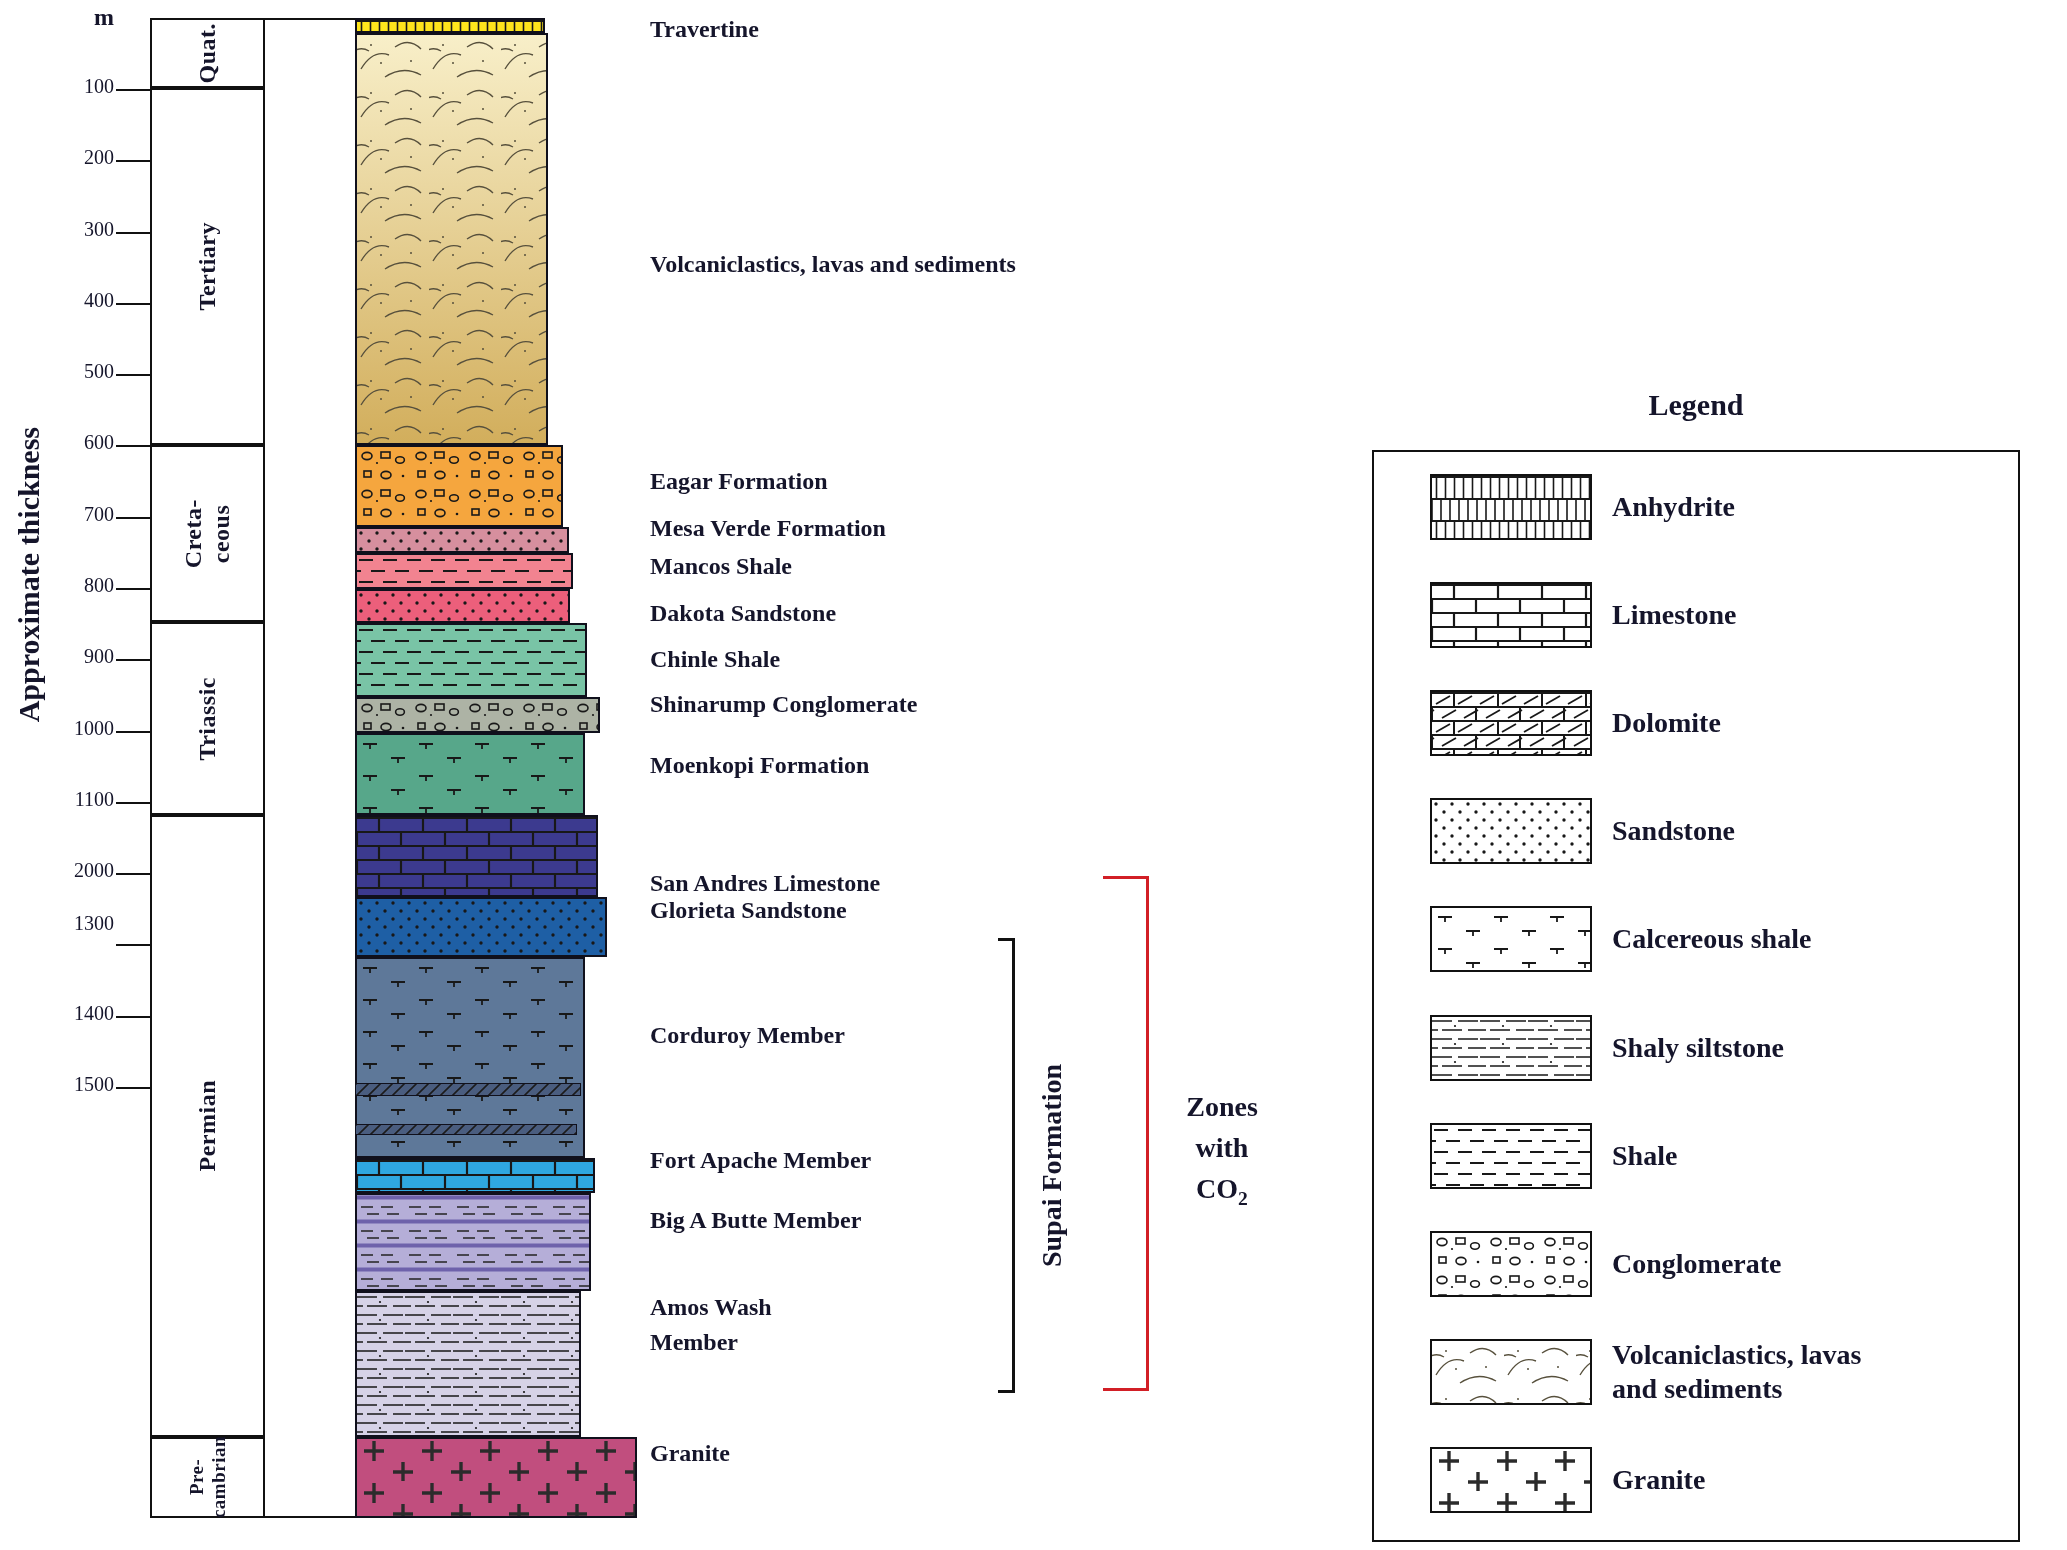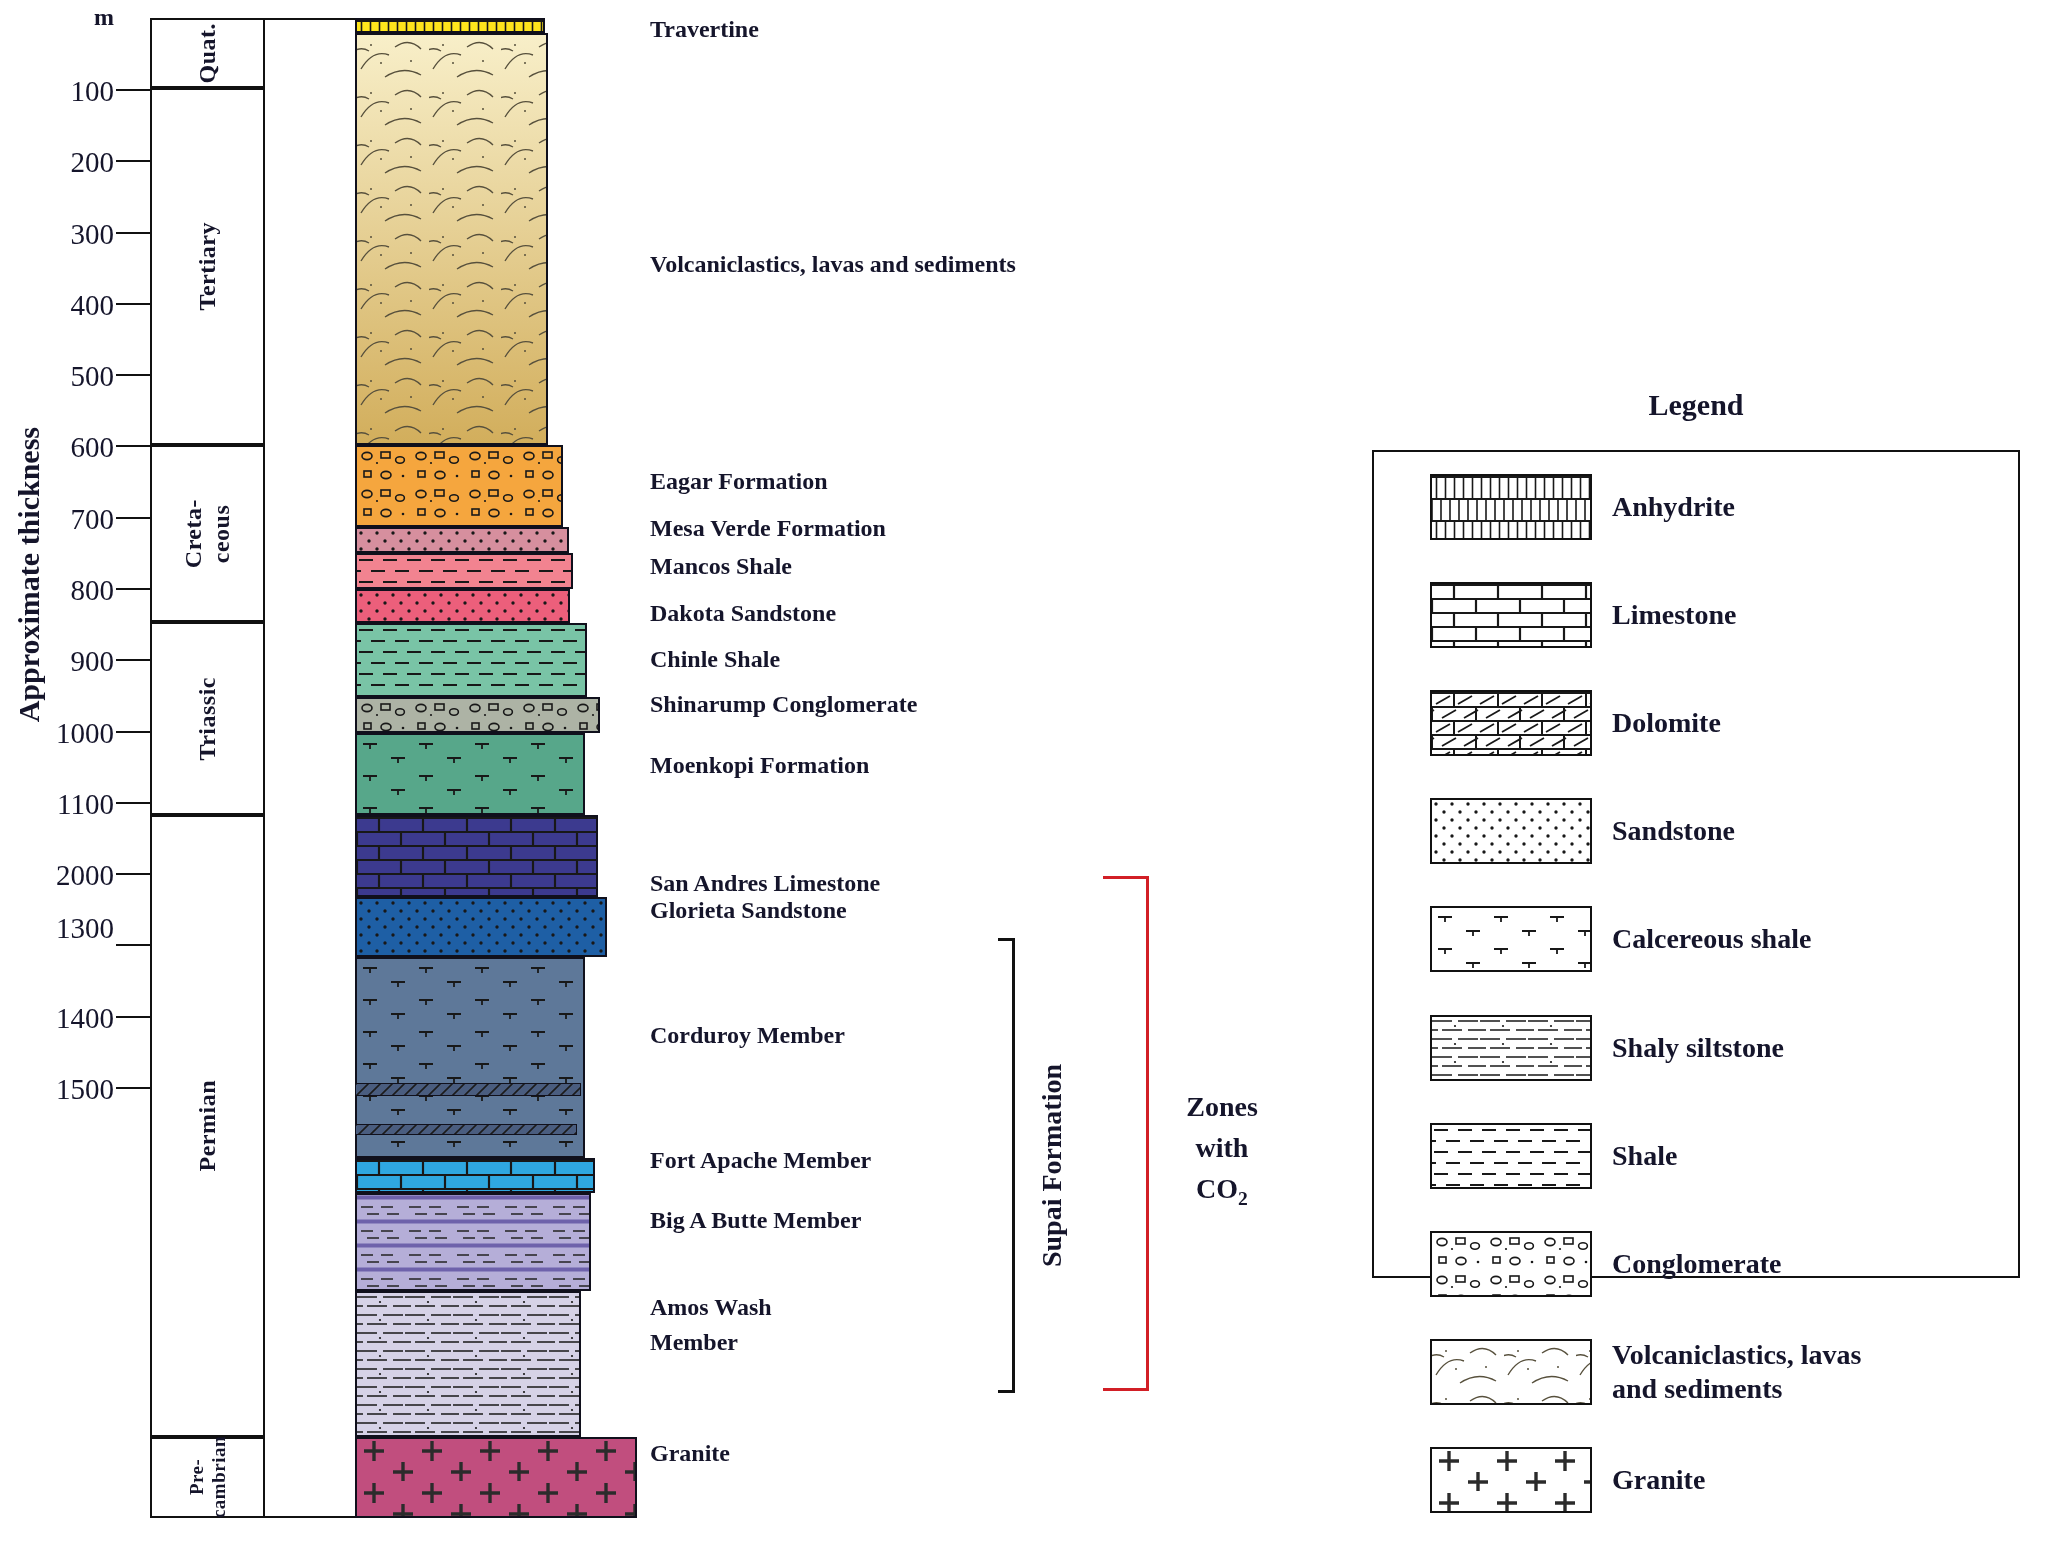--- a/index.html
+++ b/index.html
@@ -7,21 +7,21 @@
     position:relative; width:2067px; height:1550px; background:#fff;
     font-family:"Liberation Serif","DejaVu Serif",serif; color:#15152b; overflow:hidden;
   }
   
   .axis-title-wrap { position:absolute; left:6px; top:400px; width:46px; height:350px;
     display:flex; align-items:center; justify-content:center; }
   .axis-title-wrap span { writing-mode:vertical-rl; transform:rotate(180deg);
     font-size:30px; font-weight:bold; white-space:nowrap; }
   .unit-label { position:absolute; left:48px; top:4px; width:66px; text-align:right;
     font-size:24px; font-weight:bold; }
-  .tick-label { position:absolute; left:44px; width:70px; text-align:right; font-size:29px; }
+  .tick-label { position:absolute; left:44px; width:70px; text-align:right; font-size:20px; }
   .tick-line { position:absolute; left:116px; width:34px; height:2px; background:#111; }
   
   .period { position:absolute; left:150px; width:115px; background:#fff;
     border:2px solid #111; box-sizing:border-box;
     display:flex; align-items:center; justify-content:center; }
   .period span { writing-mode:vertical-rl; transform:rotate(180deg); font-weight:bold;
     font-size:24px; white-space:pre-line; text-align:center; line-height:1.15; letter-spacing:.5px; }
   
   .layer { position:absolute; box-sizing:border-box; border:2px solid #10101c; overflow:hidden; }
   .layer.band { border-width:1px; }
@@ -41,21 +41,21 @@
   
   .co2-bracket { position:absolute; left:1103px; top:876px; width:46px; height:515px;
     border-top:3px solid #d21f26; border-right:3px solid #d21f26; border-bottom:3px solid #d21f26;
     box-sizing:border-box; }
   .co2-text { position:absolute; left:1156px; top:1066px; width:132px; text-align:center;
     font-size:28px; font-weight:bold; line-height:41px;margin-top:20px; }
   .co2-text sub { font-size:0.7em; }
   
   .legend-title { position:absolute; left:1372px; top:388px; width:648px; text-align:center;
     font-size:30px; font-weight:bold; }
-  #legend-box { position:absolute; left:1372px; top:450px; width:648px; height:828px;
+  #legend-box { position:absolute; left:1372px; top:450px; width:648px; height:1092px;
     border:2px solid #111; box-sizing:border-box; background:#fff; }
   .swatch { position:absolute; left:56px; width:162px; height:66px; background:#fff;
     border:2px solid #111; box-sizing:border-box; overflow:hidden; }
   .legend-label { position:absolute; left:238px; height:80px; display:flex; align-items:center;
     font-size:28px; font-weight:bold; white-space:pre-line; line-height:1.2; }
 </style>
 </head>
 <body>
 
 <div id="canvas">

